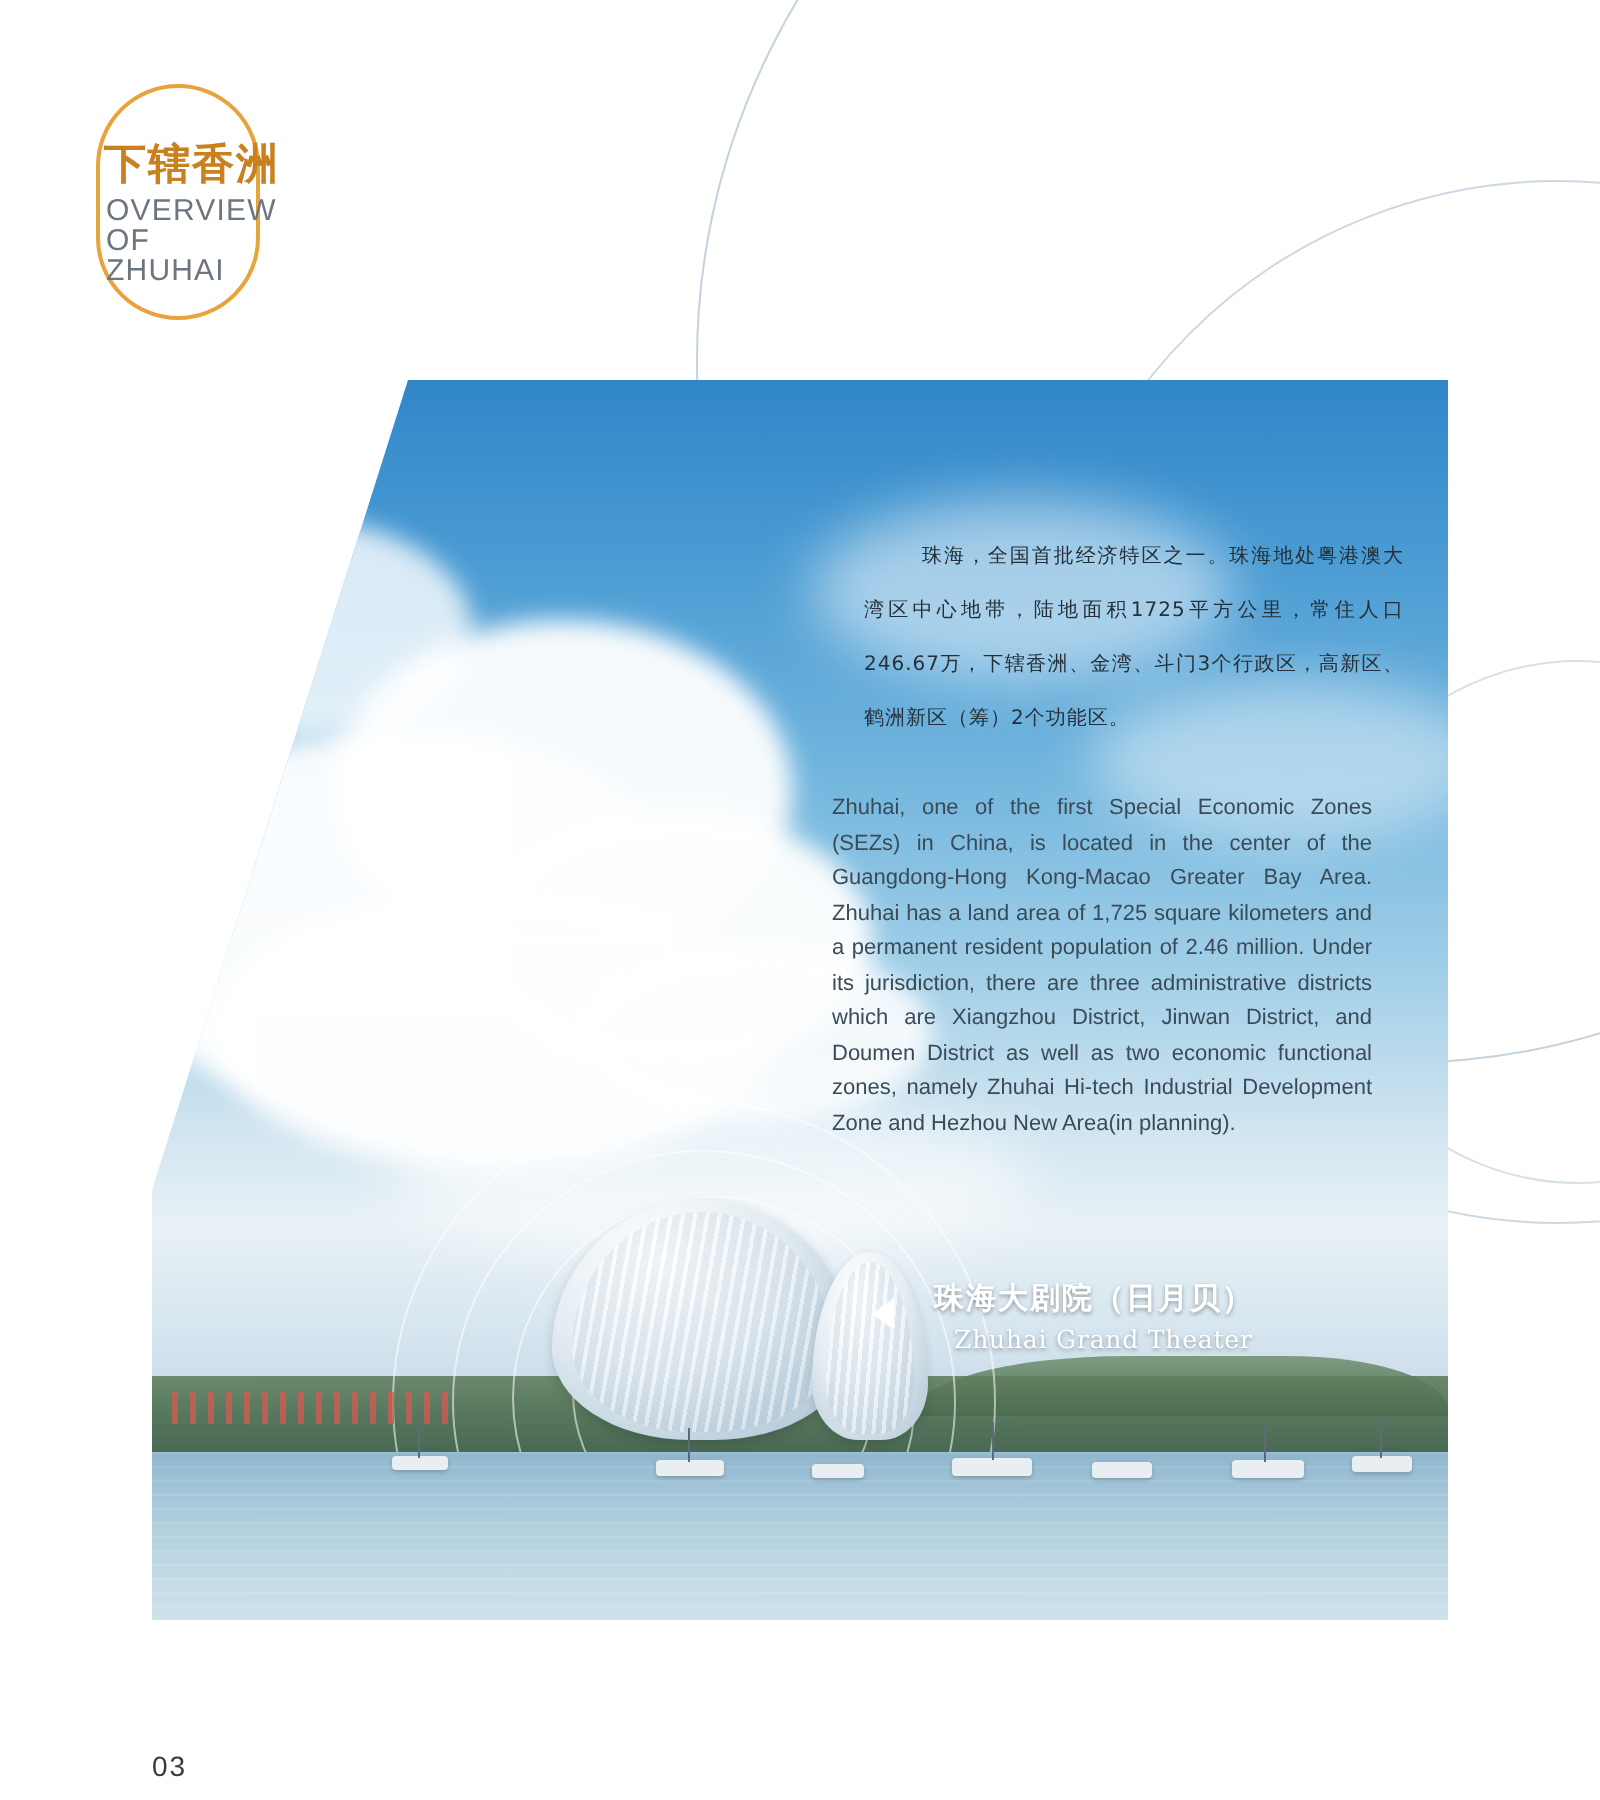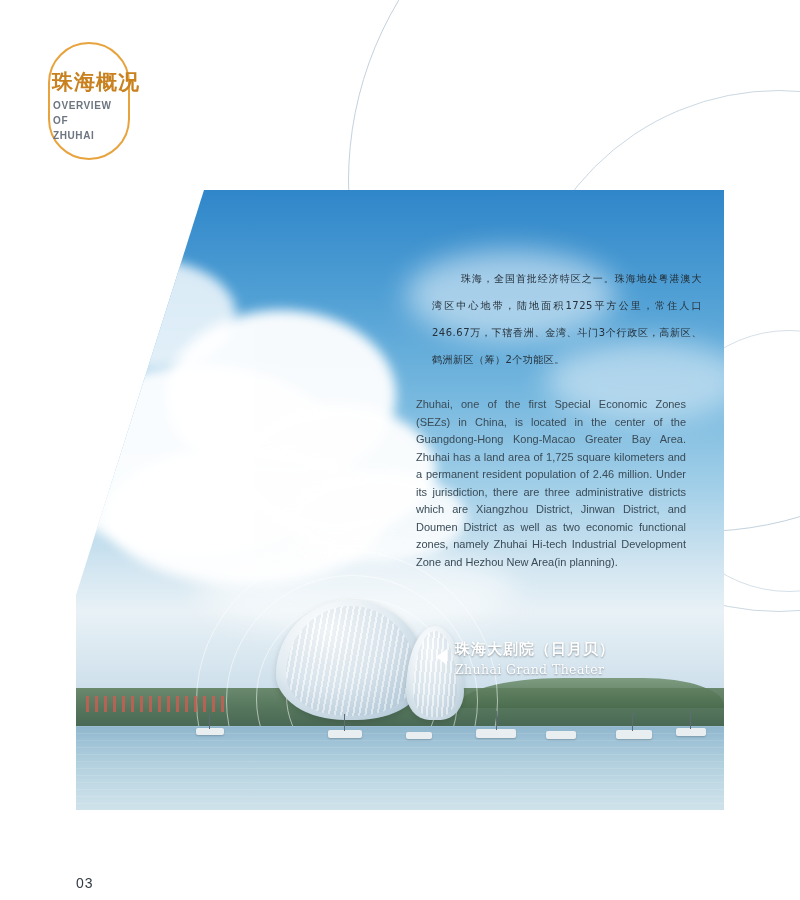--- a/index.html
+++ b/index.html
@@ -58,26 +58,25 @@
     font-weight: bold;
     color: #c8811e;
     letter-spacing: 1px;
     white-space: nowrap;
     font-family: "DejaVu Sans", sans-serif;
   }
   .badge-sub {
     position: absolute;
     left: 53px;
     top: 98px;
-    font-size: 10px;
+    font-size: 15px;
     line-height: 15px;
     color: #6c7580;
     letter-spacing: 0.6px;
     width: 90px;
-    font-weight: bold;
   }
 
   
   .photo {
     position: absolute;
     left: 76px;
     top: 190px;
     width: 648px;
     height: 620px;
     overflow: hidden;
@@ -246,21 +245,21 @@
   }
 
   
   .caption {
     position: absolute;
     left: 436px;
     top: 640px;
     z-index: 6;
     display: flex;
     align-items: flex-start;
-    gap: 8px;
+    gap: 20px;
   }
   .caption-tri {
     width: 0; height: 0;
     border-top: 8px solid transparent;
     border-bottom: 8px solid transparent;
     border-right: 11px solid #ffffff;
     margin-top: 9px;
   }
   .caption-cn {
     font-family: "DejaVu Serif", serif;
@@ -270,20 +269,21 @@
     letter-spacing: 1px;
     text-shadow: 0 1px 2px rgba(0,0,0,.35);
   }
   .caption-en {
     font-family: "DejaVu Serif", serif;
     font-size: 12.5px;
     color: #ffffff;
     letter-spacing: .4px;
     margin-top: 3px;
     text-shadow: 0 1px 2px rgba(0,0,0,.35);
+    margin-left: 10px;
   }
 
   
   .page-no {
     position: absolute;
     left: 76px;
     top: 840px;
     font-size: 14px;
     color: #333b42;
     letter-spacing: 1px;
@@ -291,21 +291,21 @@
   }
 </style>
 </head>
 <body>
 
 <div class="arc arc-1"></div>
 <div class="arc arc-2"></div>
 <div class="arc arc-3"></div>
 
 <div class="badge"></div>
-<div class="badge-title">珠海概况</div>
+<div class="badge-title">下辖香洲</div>
 <div class="badge-sub">
   <div>OVERVIEW</div>
   <div>OF</div>
   <div>ZHUHAI</div>
 </div>
 
 <div class="photo">
   <div class="photo-inner">
     <div class="sky"></div>
 

